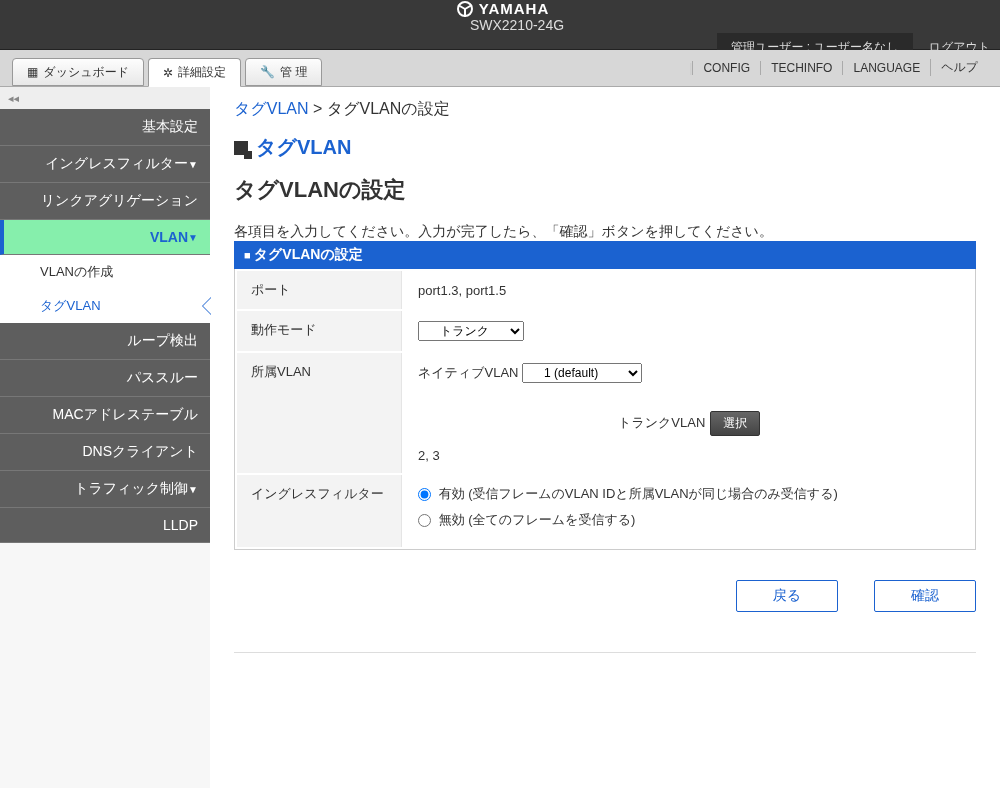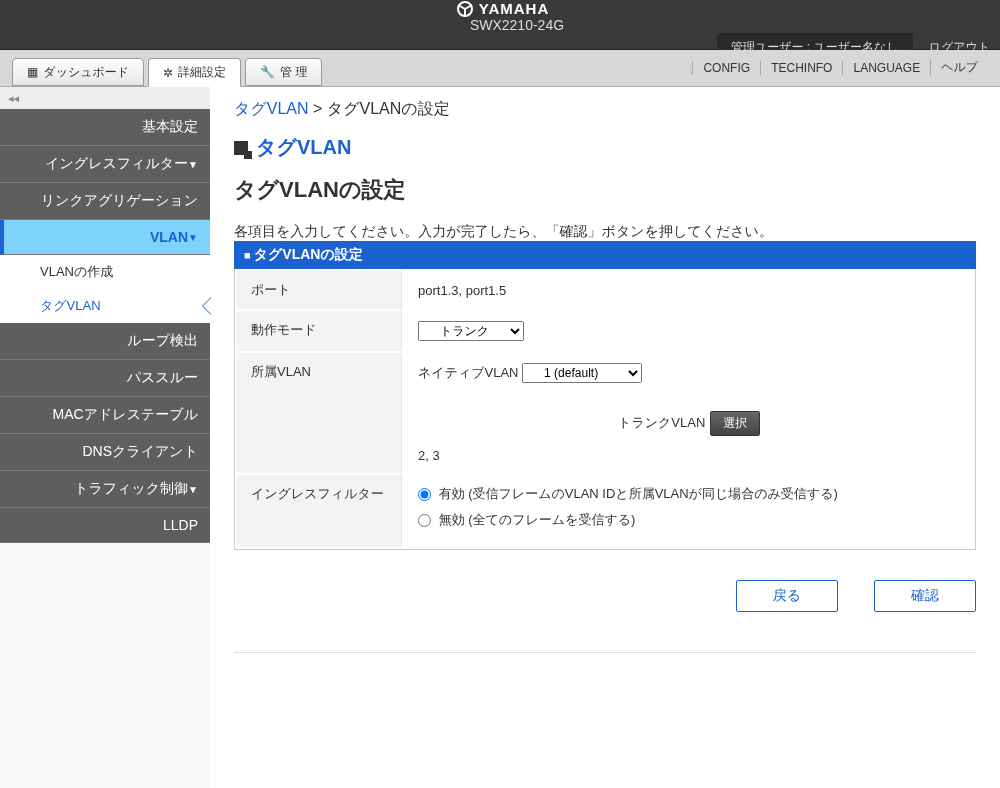--- a/index.html
+++ b/index.html
@@ -26,21 +26,21 @@
   .util-links { margin-left: auto; display: flex; align-items: center; font-size: 12px; color: #333; height: 37px;}
   .util-links span { padding: 0 10px; border-left: 1px solid #aaa; cursor: pointer; }
   .util-links span:first-child { border-left: none; }
   
   
   .main { display: flex; min-height: 720px; }
   .sidebar { width: 210px; background: #f7f7f7; }
   .collapse-handle { height: 22px; background: #eee; display:flex; align-items:center; padding-left:8px; color:#888; font-size:11px;}
   .side-item { background: #5e5e5e; color: #fff; padding: 9px 12px; border-bottom: 1px solid #777; font-size: 14px; display:flex; align-items:center; justify-content: flex-end; cursor:pointer;}
   .side-item .caret { font-size: 10px;}
-  .side-item.selected { background: #7dd3fc; color: #1b62d0; border-left: 4px solid #1b62d0; padding-left: 8px; font-weight: bold; }
+  .side-item.selected { background: #86efac; color: #1b62d0; border-left: 4px solid #1b62d0; padding-left: 8px; font-weight: bold; }
   .side-item.selected .caret { color:#1b62d0;}
   .sub-list { background:#fff; }
   .sub-item { padding: 8px 12px 8px 40px; font-size: 13px; color:#333; cursor:pointer; position:relative;}
   .sub-item.active { color:#1b62d0; }
   .sub-item.active::after { content:""; position:absolute; right:-1px; top:50%; transform:translateY(-50%); width:0; height:0; border-top:8px solid transparent; border-bottom:8px solid transparent; border-right:8px solid #fff;}
   .sub-item.active::before { content:""; position:absolute; right:-1px; top:50%; transform:translateY(-50%); width:0; height:0; border-top:9px solid transparent; border-bottom:9px solid transparent; border-right:9px solid #1b62d0;}
   
   .content { flex: 1; padding: 12px 24px 40px 24px; }
   .breadcrumb { font-size: 16px; color: #333; margin-bottom: 14px; }
   .breadcrumb a { color: #1b62d0; text-decoration: none; }

